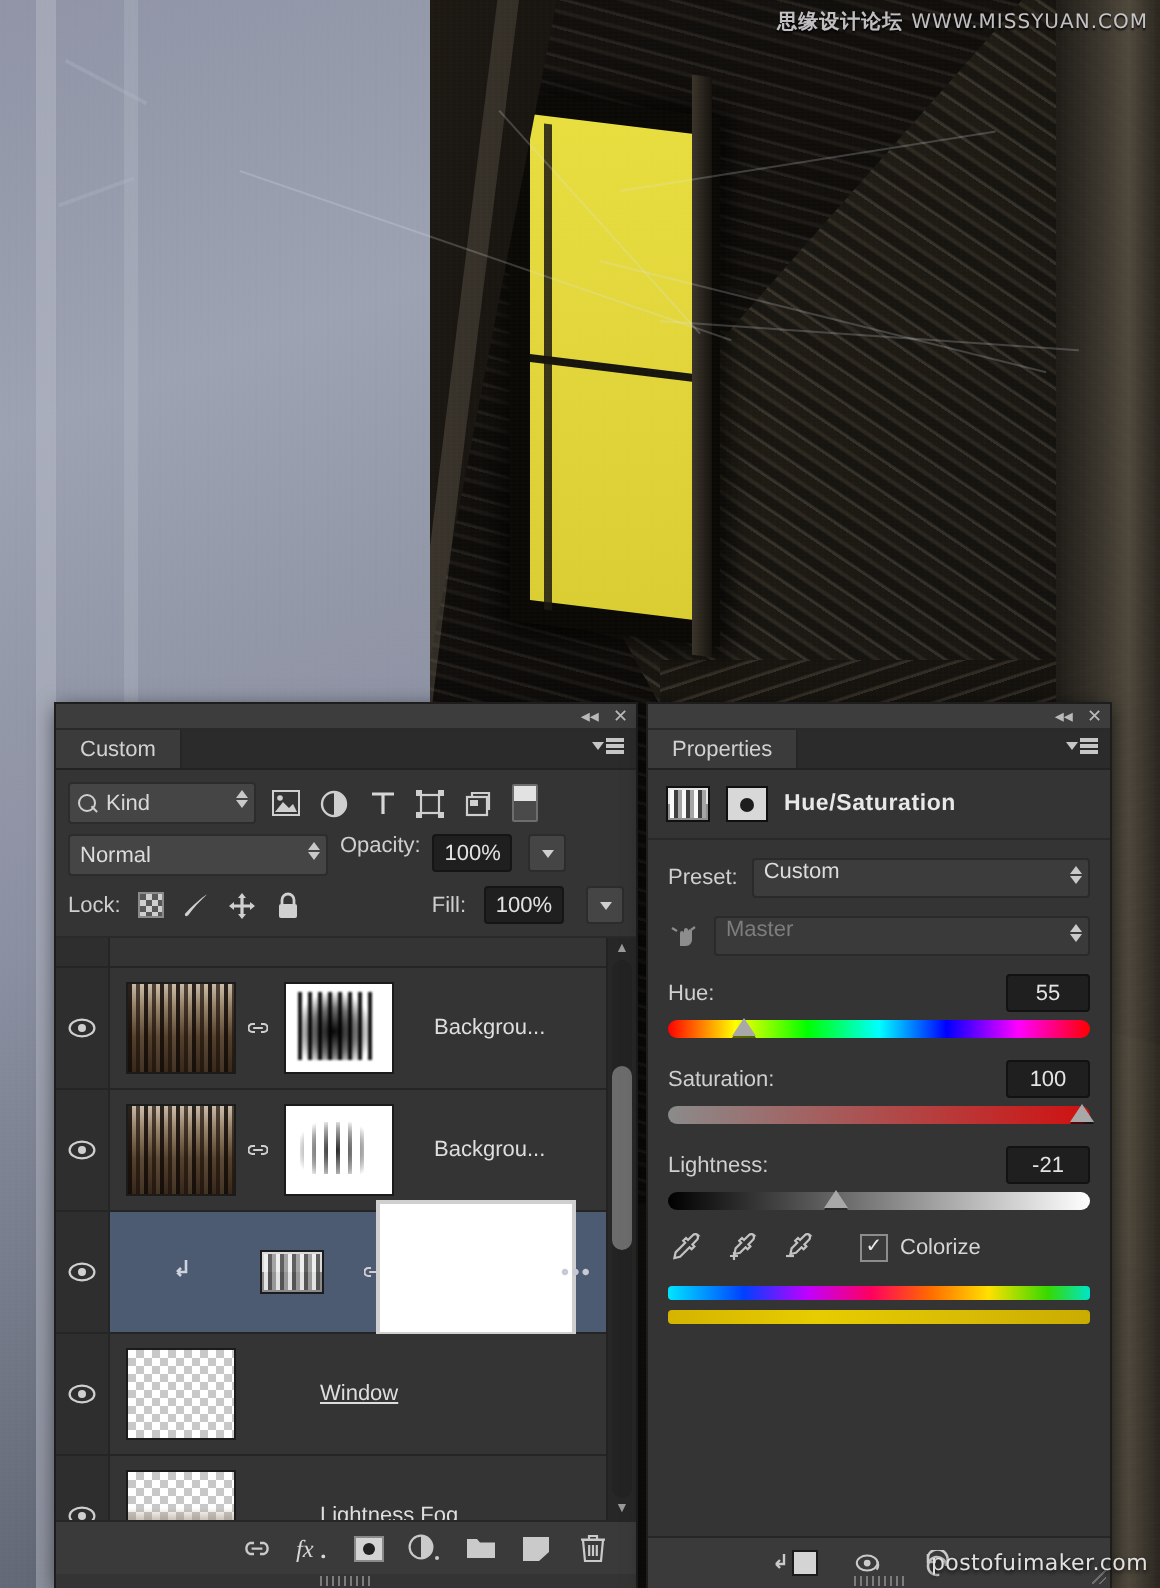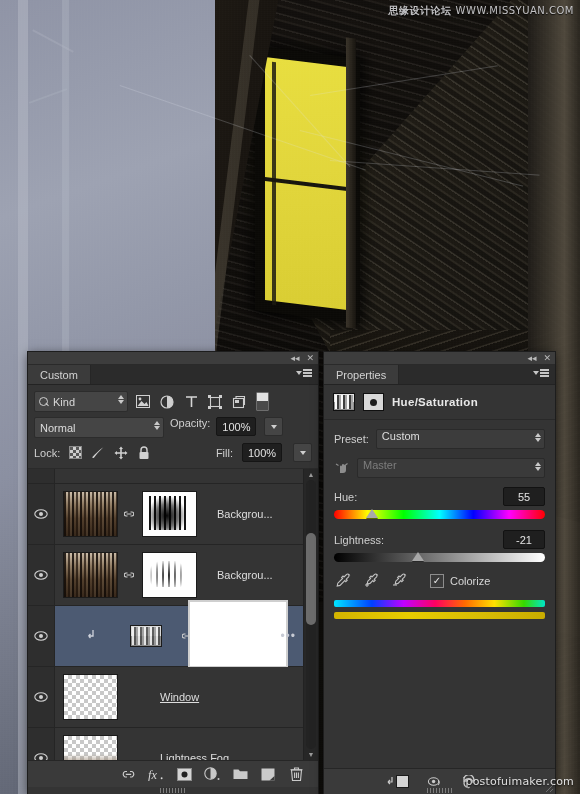--- a/index.html
+++ b/index.html
@@ -718,20 +718,29 @@
     <div class="sl-block">
       <div class="sl-top">
         <span class="sl-lab">Hue:</span>
         <span class="sl-val">55</span>
       </div>
       <div class="sl-track sl-hue">
         <span class="sl-thumb" style="left:calc(18% - 6px);"></span>
       </div>
     </div>
 
+    <div class="sl-block">
+      <div class="sl-top">
+        <span class="sl-lab">Saturation:</span>
+        <span class="sl-val">100</span>
+      </div>
+      <div class="sl-track sl-sat">
+        <span class="sl-thumb" style="left:calc(98% - 6px);"></span>
+      </div>
+    </div>
 
     <div class="sl-block">
       <div class="sl-top">
         <span class="sl-lab">Lightness:</span>
         <span class="sl-val">-21</span>
       </div>
       <div class="sl-track sl-light">
         <span class="sl-thumb" style="left:calc(40% - 6px);"></span>
       </div>
     </div>

